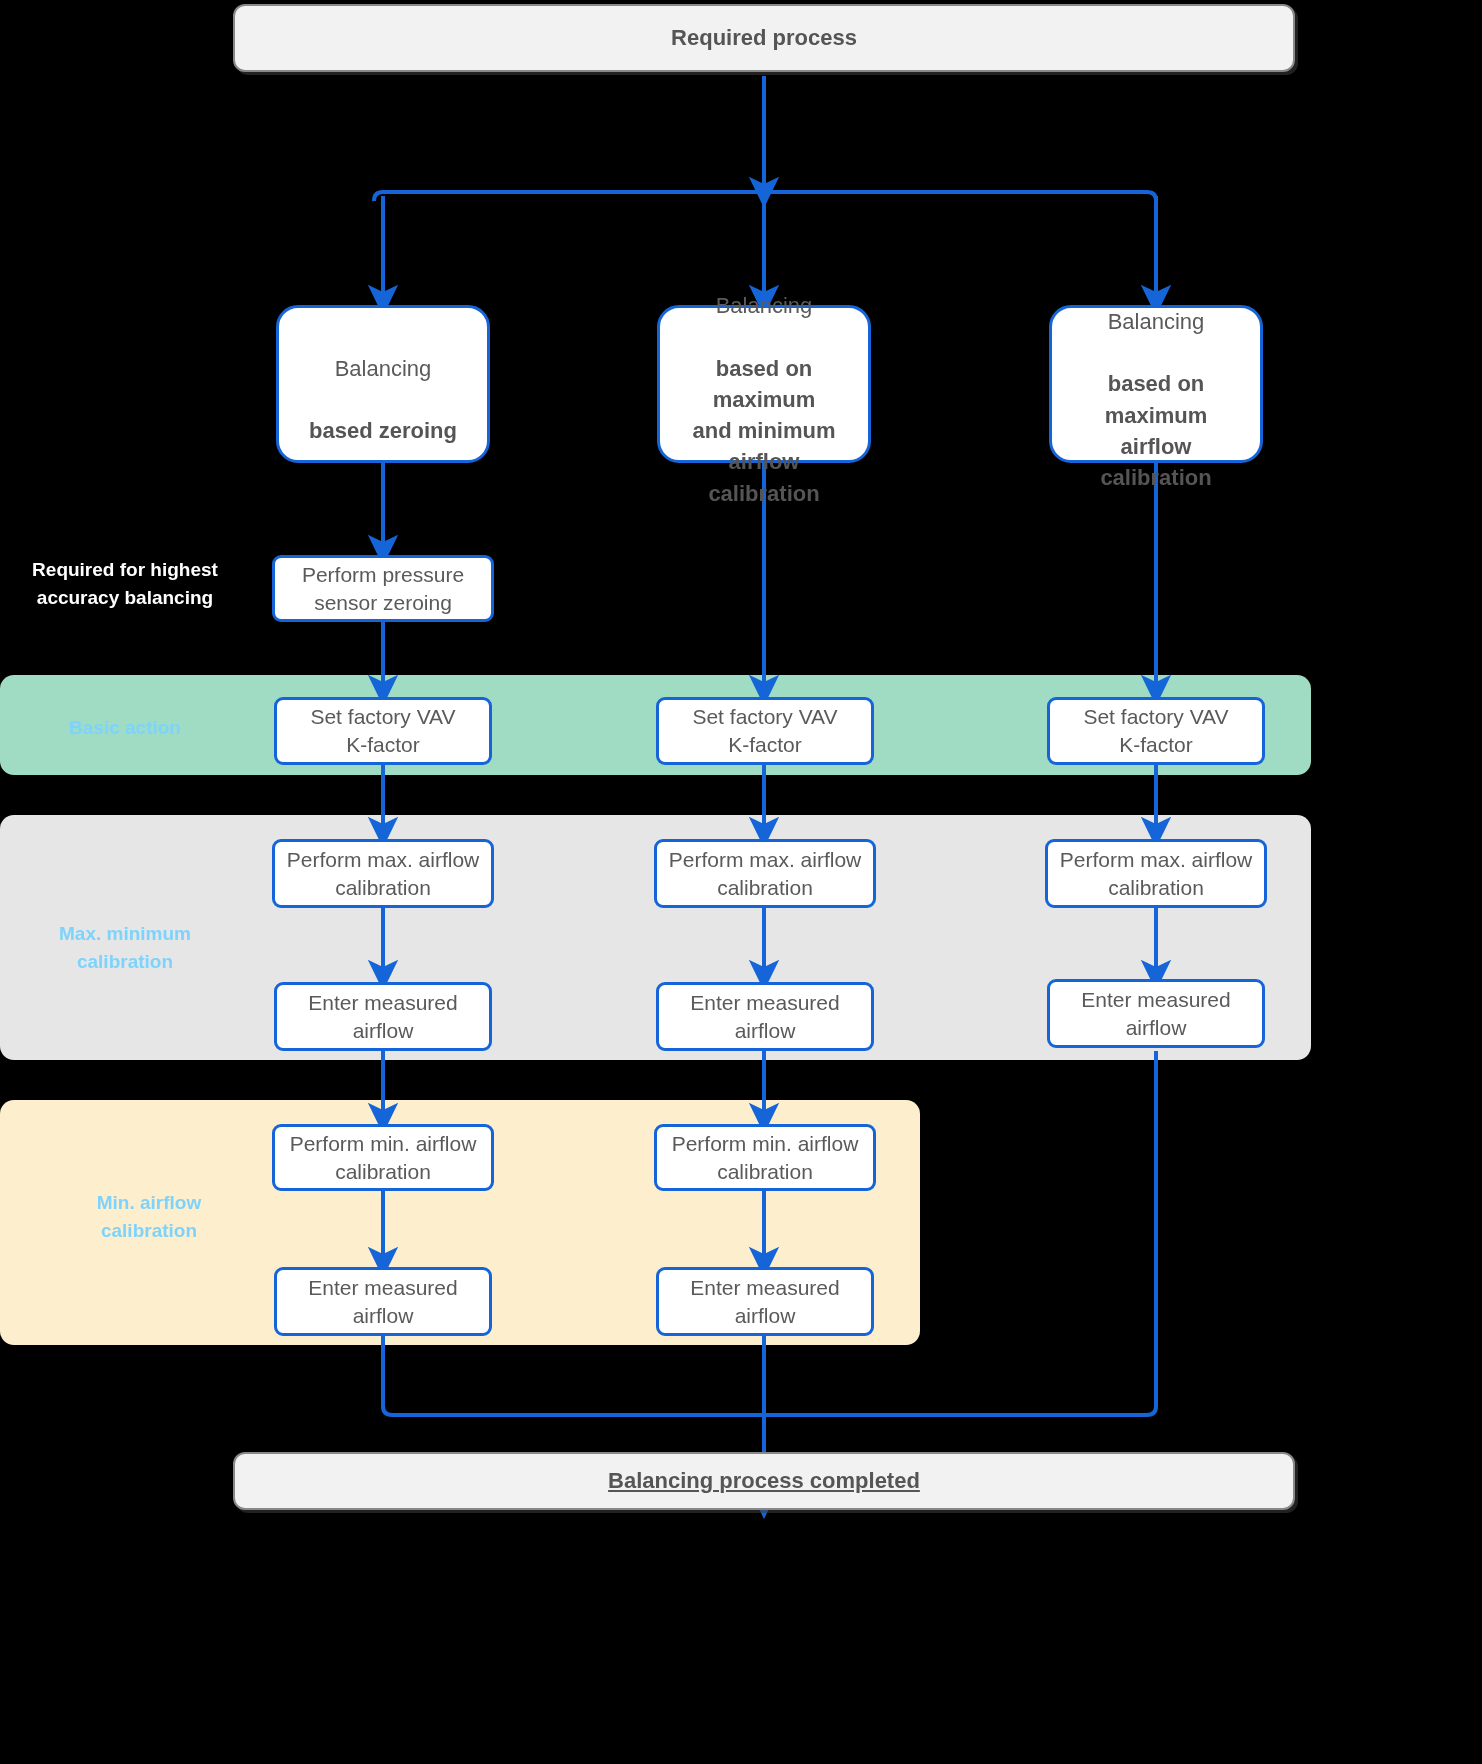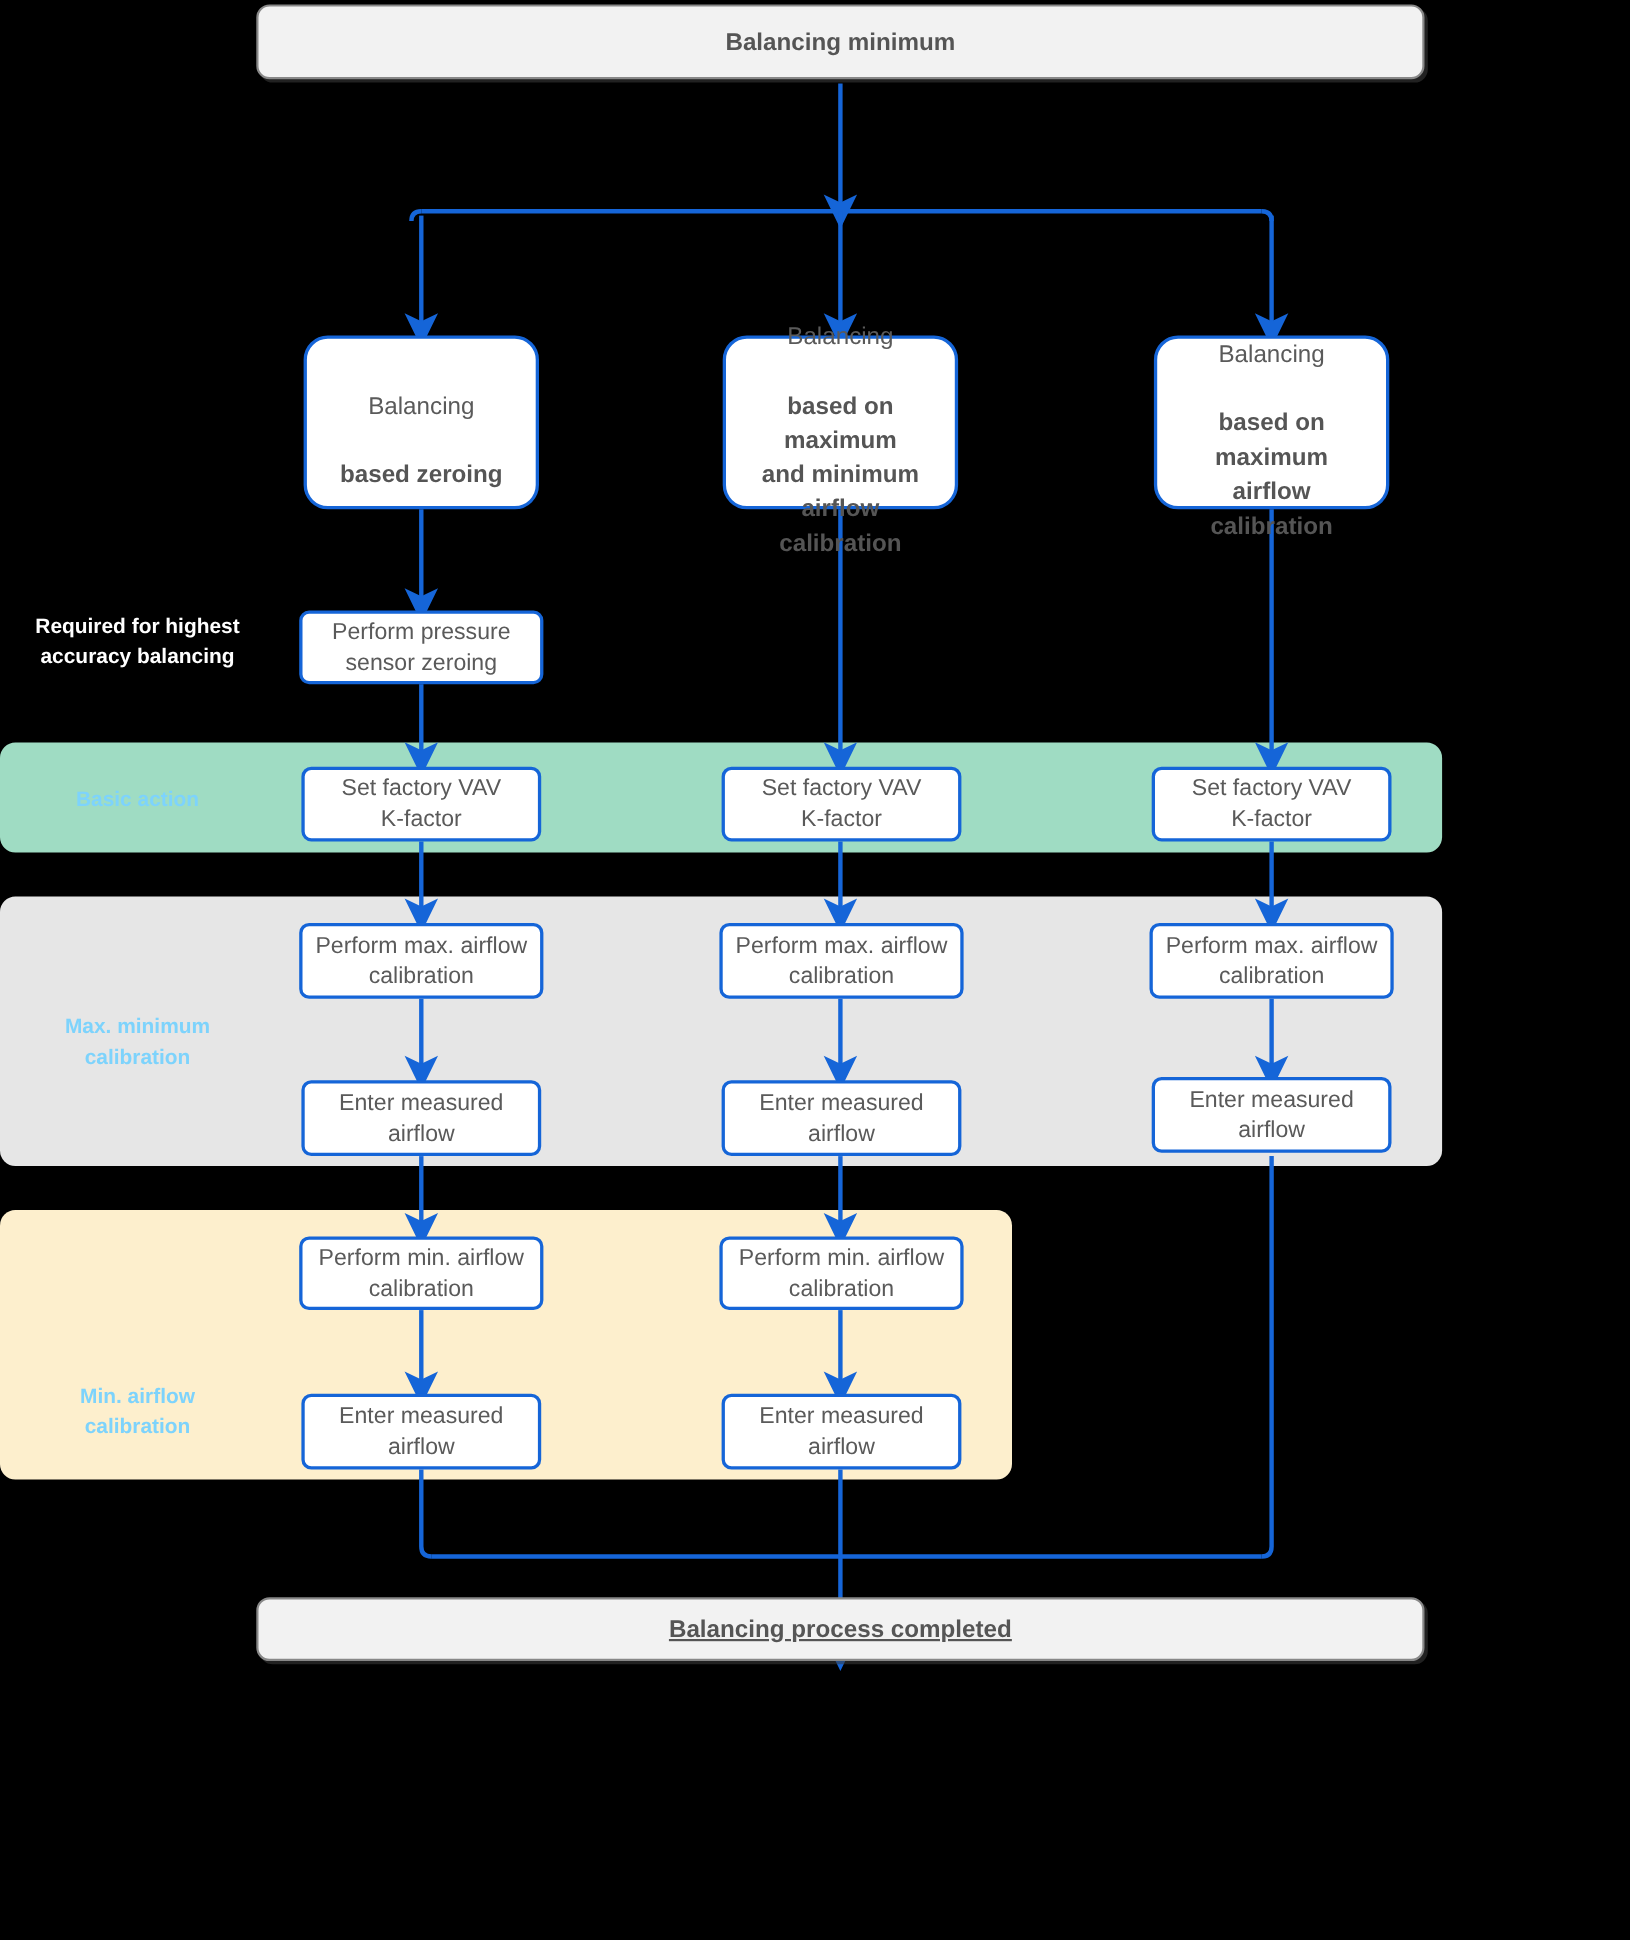--- a/index.html
+++ b/index.html
@@ -96,21 +96,21 @@
 <div id="stage">
 
   <div class="band" style="left:0px; top:675px; width:1311px; height:100px; background:#9fdcc3;"></div>
   <div class="band-label" style="left:0px; top:714px; width:250px;">Basic action</div>
 
   <div class="band" style="left:0px; top:815px; width:1311px; height:245px; background:#e6e6e6;"></div>
   <div class="band-label" style="left:0px; top:920px; width:250px;">Max. minimum
 calibration</div>
 
   <div class="band" style="left:0px; top:1100px; width:920px; height:245px; background:#fdefcd;"></div>
-  <div class="band-label" style="left:0px; top:1256px; width:250px;">Min. airflow
+  <div class="band-label" style="left:0px; top:1189px; width:250px;padding-left:24px;">Min. airflow
 calibration</div>
 
   <div class="band-label on-dark" style="left:0px; top:556px; width:250px;">Required for highest
 accuracy balancing</div>
 
   <svg id="wires" viewBox="0 0 1482 1764" xmlns="http://www.w3.org/2000/svg">
     <defs>
       <marker id="ah" markerWidth="9" markerHeight="9" refX="4.2" refY="4.4" orient="auto" markerUnits="strokeWidth">
         <path d="M0.4,0.6 L8.2,4.4 L0.4,8.2 L2.2,4.4 Z" fill="#1565d8"></path>
       </marker>
@@ -148,21 +148,21 @@
       <path d="M1156,765 L1156,832" marker-end="url(#ah)"></path>
       <path d="M1156,908 L1156,975" marker-end="url(#ah)"></path>
 
       <path d="M1156,1051 L1156,1406 q0,9 -9,9 L1147,1415"></path>
 
       <path d="M392,1415 L1147,1415"></path>
 
     </g>
   </svg>
 
-  <div class="terminator" style="left:233px; top:4px; width:1062px; height:68px;">Balancing minimum</div>
+  <div class="terminator" style="left:233px; top:4px; width:1062px; height:68px;">Required process</div>
 
   <div class="node branch" style="left:276px; top:305px; width:214px; height:158px;">
     <span>
       <span class="light">Balancing</span><br>
       <span class="strong">based zeroing</span>
     </span>
   </div>
 
   <div class="node branch" style="left:657px; top:305px; width:214px; height:158px;">
     <span>

